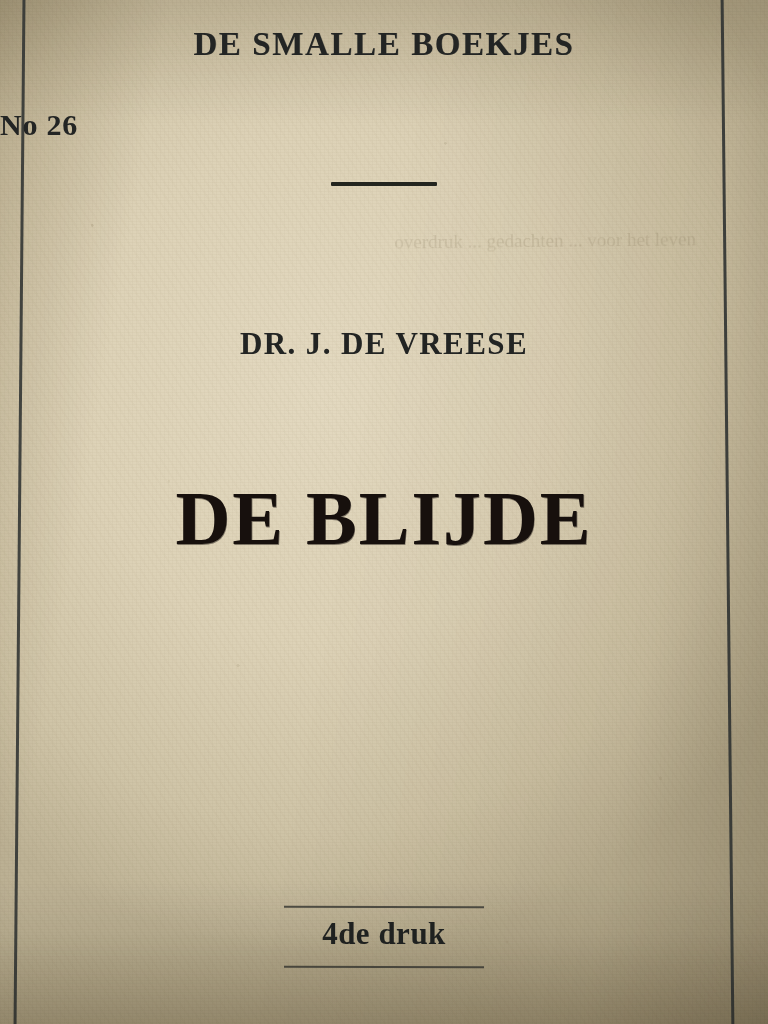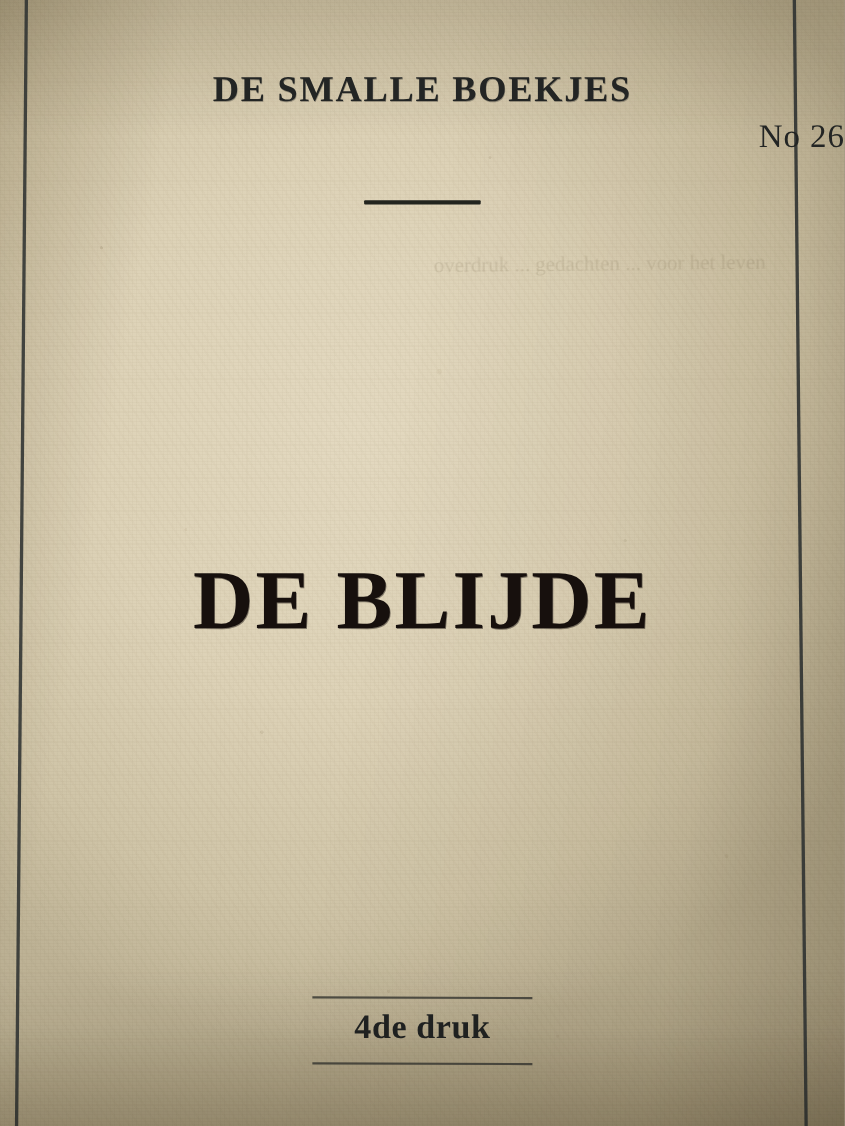--- a/index.html
+++ b/index.html
@@ -112,29 +112,28 @@
     position: absolute;
     left: 0; right: 0;
     top: 26px;
     text-align: center;
     font-family: "Liberation Serif", serif;
     font-size: 33px;
     font-weight: bold;
     letter-spacing: 1.6px;
     color: #232524;
     text-shadow: 0.5px 0.4px 0 rgba(40,40,38,0.35);
-    margin-top: 38px;
   }
   .series-number {
     position: absolute;
     left: 0; right: 0;
     top: 108px;
-    text-align: right;
+    text-align: left;
     font-size: 30px;
-    font-weight: normal;
+    font-weight: bold;
     letter-spacing: 0.8px;
     color: #232524;
   }
   .divider-short {
     position: absolute;
     left: 50%;
     transform: translateX(-50%);
     top: 182px;
     width: 106px;
     height: 4px;
@@ -147,21 +146,21 @@
     top: 326px;
     text-align: center;
     font-size: 31px;
     font-weight: bold;
     letter-spacing: 1.4px;
     color: #222423;
   }
   .main-title {
     position: absolute;
     left: 0; right: 0;
-    top: 498px;
+    top: 470px;
     text-align: center;
     font-family: "Liberation Serif", serif;
     font-size: 76px;
     font-weight: bold;
     letter-spacing: 2px;
     line-height: 96px;
     color: #17100d;
     text-shadow: 0.6px 0.6px 0 rgba(30,24,20,0.5);
   }
   .main-title .line2 {
@@ -222,20 +221,21 @@
   <div class="specks"></div>
 
   <div class="rule-left"></div>
   <div class="rule-right"></div>
 
   <div class="content">
     <div class="series-title">DE SMALLE BOEKJES</div>
     <div class="series-number">No 26</div>
     <div class="divider-short"></div>
 
+    <div class="author">DR. J. DE VREESE</div>
 
     <div class="main-title">
       <span>DE BLIJDE</span>
     </div>
 
     <div class="edition-rule-top"></div>
     <div class="edition">4de druk</div>
     <div class="edition-rule-bottom"></div>
   </div>
 

